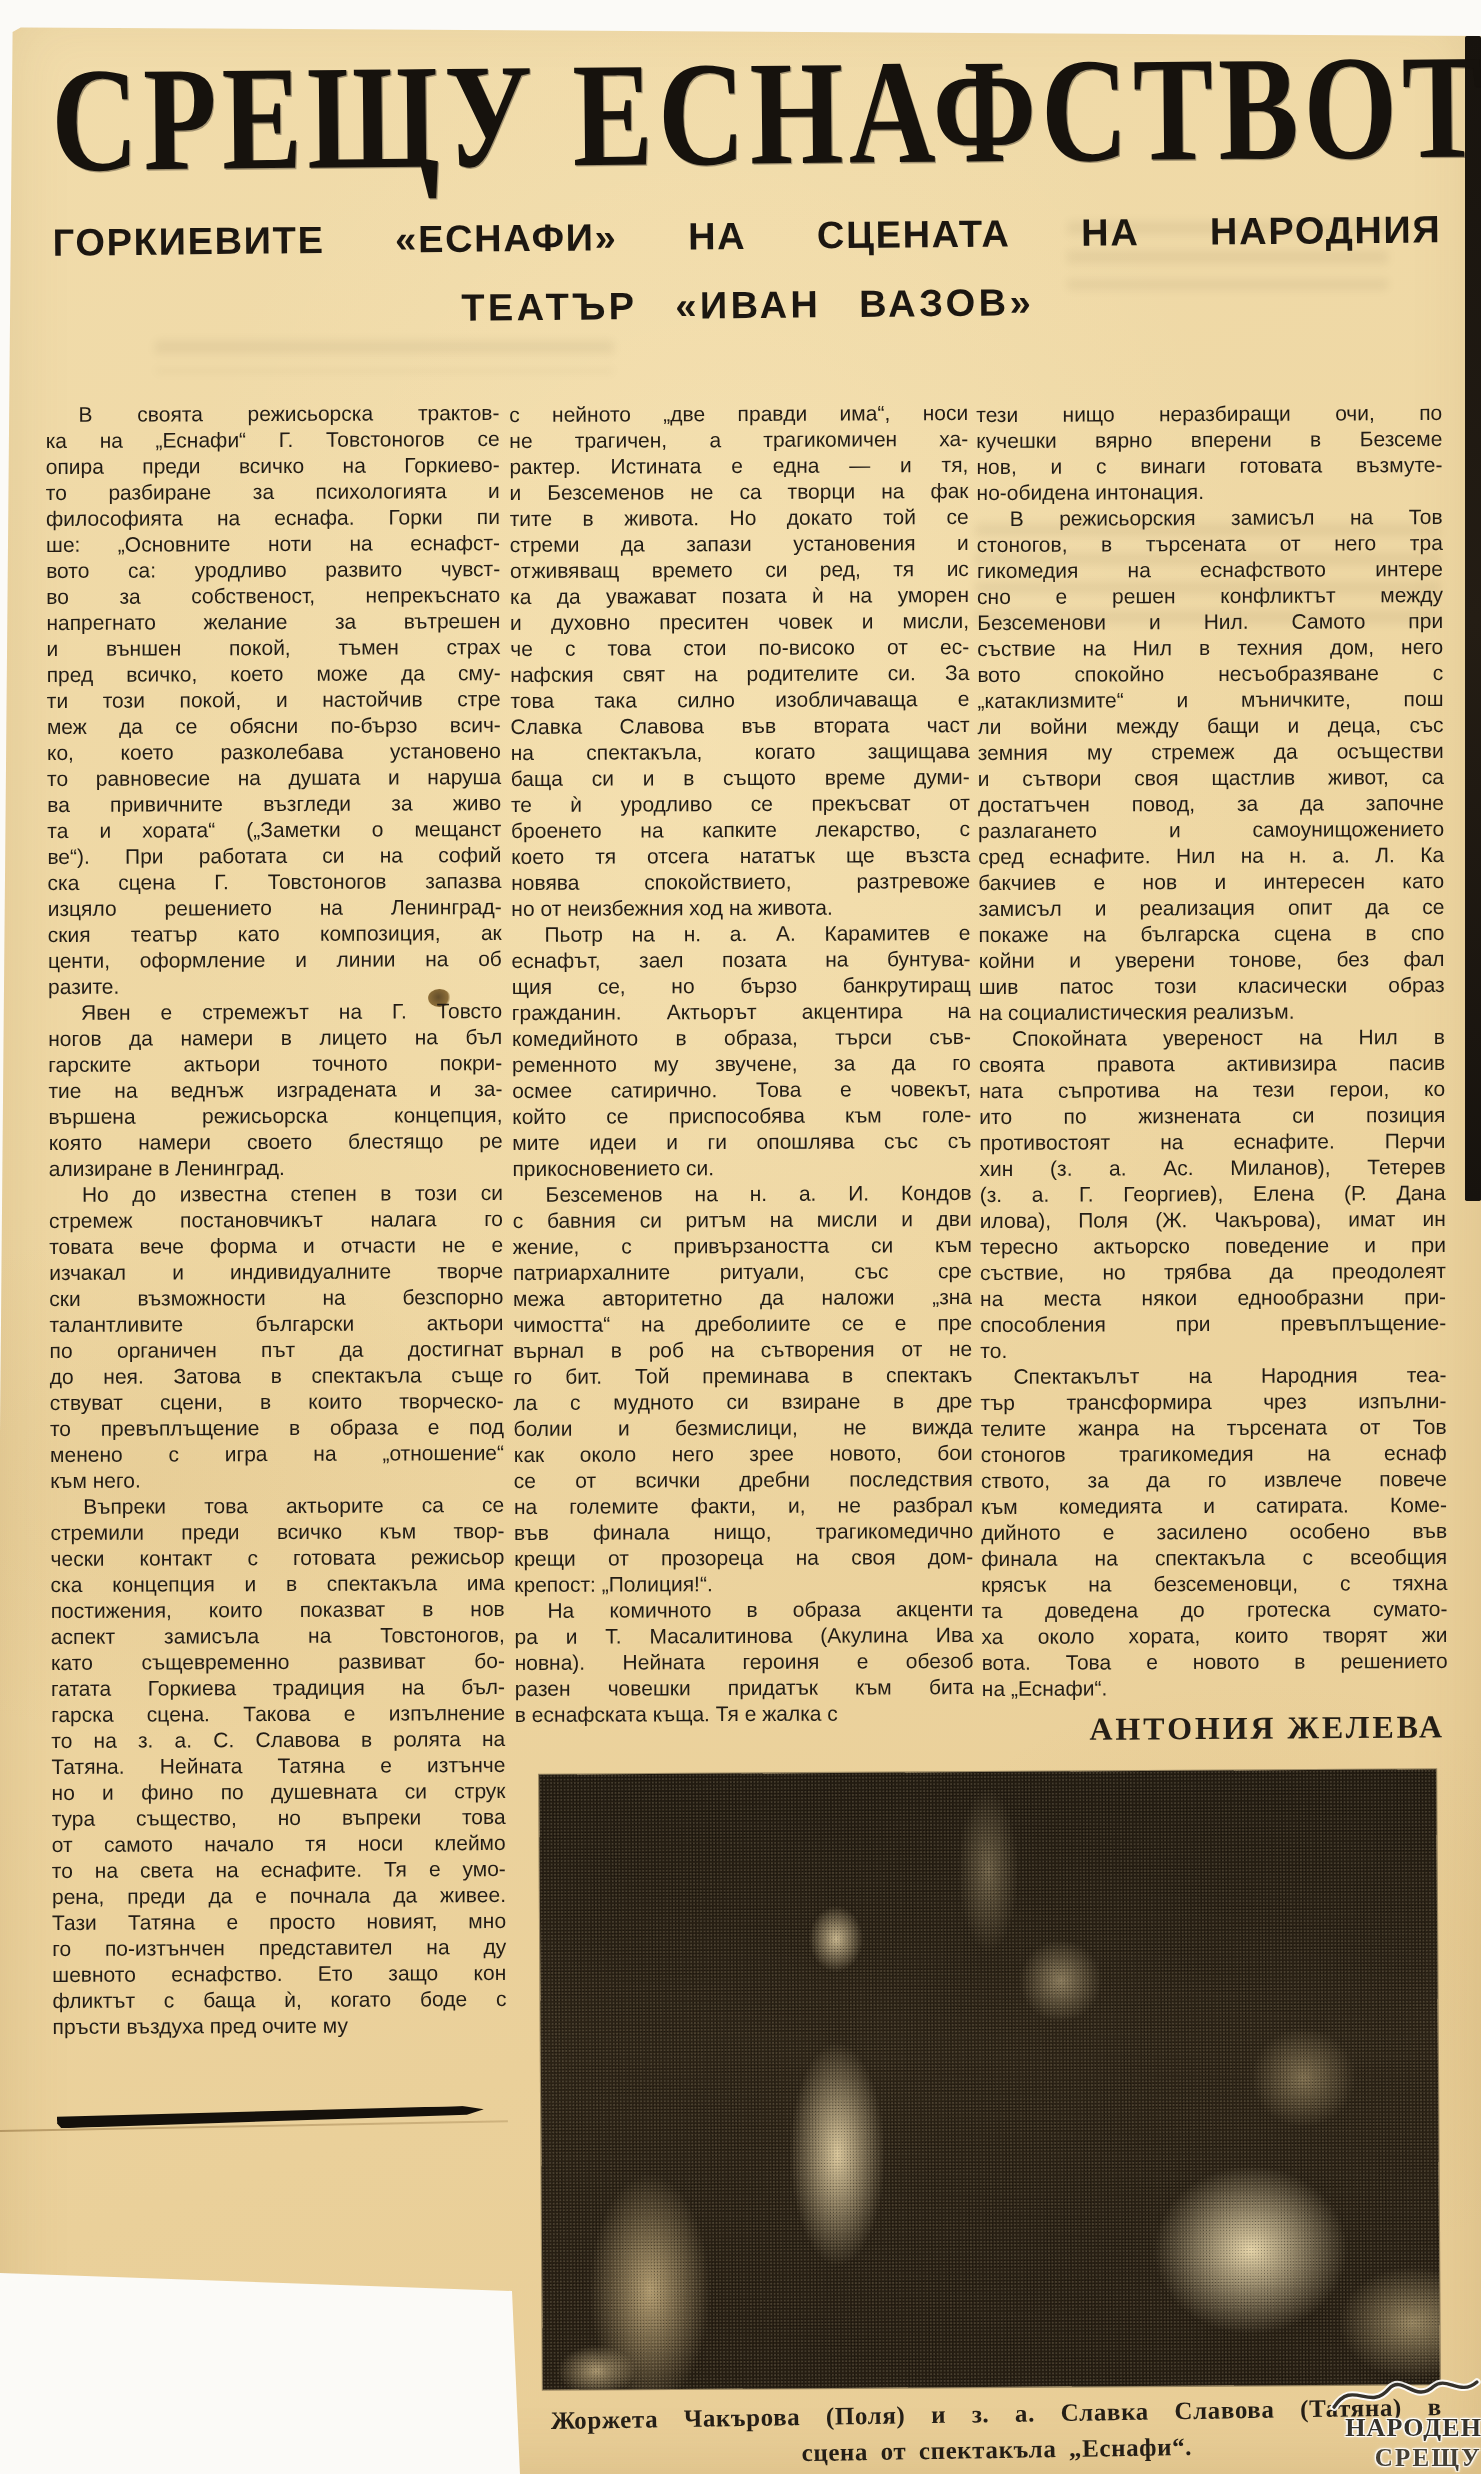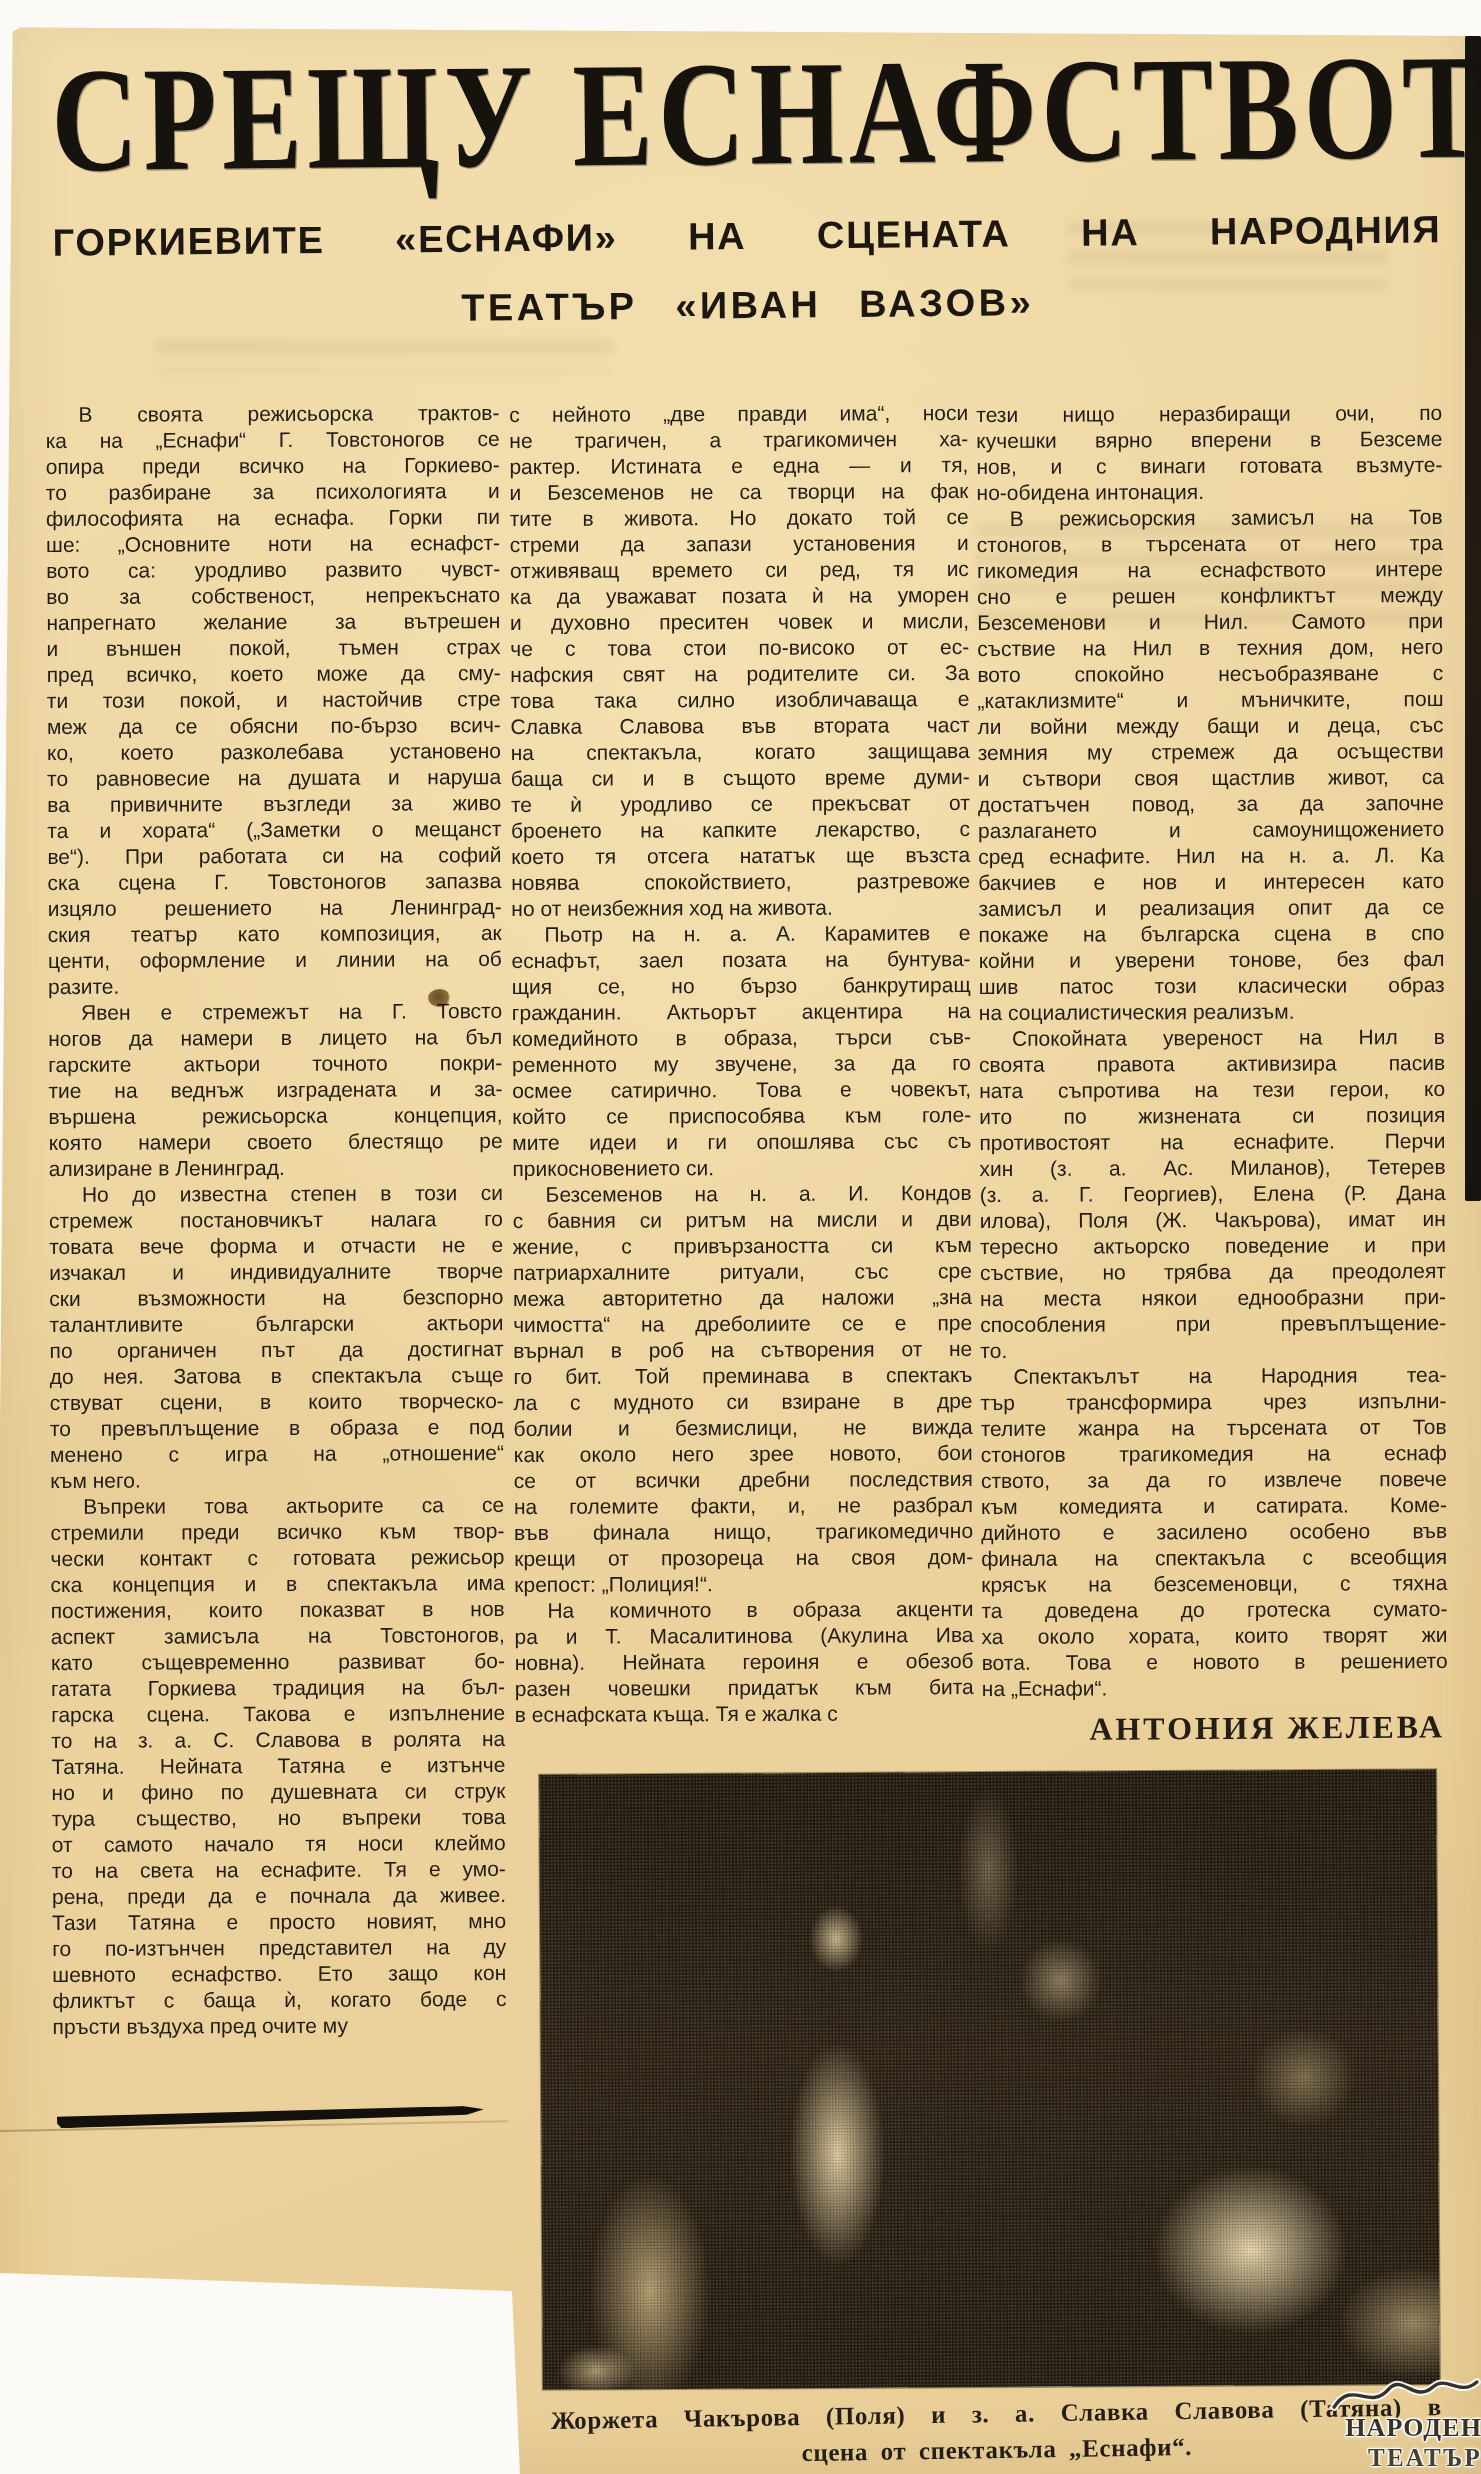--- a/index.html
+++ b/index.html
@@ -311,18 +311,18 @@
     <div class="cap1">Жоржета Чакърова (Поля) и з. а. Славка Славова (Татяна) в</div>
     <div class="cap2">сцена от спектакъла „Еснафи“.</div>
   </div>
 
   <div class="watermark">
     <svg class="wm-script" viewBox="0 0 266 70">
       <path d="M8,58 C40,8 70,66 104,26 C128,0 150,52 182,22 C205,2 228,40 258,14" fill="none" stroke="#ffffff" stroke-width="13" stroke-linecap="round" opacity="0.9"></path>
       <path d="M8,58 C40,8 70,66 104,26 C128,0 150,52 182,22 C205,2 228,40 258,14" fill="none" stroke="#35322c" stroke-width="6" stroke-linecap="round"></path>
     </svg>
     <div class="wm-word wm-w1">НАРОДЕН</div>
-    <div class="wm-word wm-w2">ТЕАТЪР</div>
+    <div class="wm-word wm-w2">СРЕЩУ</div>
   </div>
 
   <div class="crease"></div>
 </div>
 
 
 </body></html>

